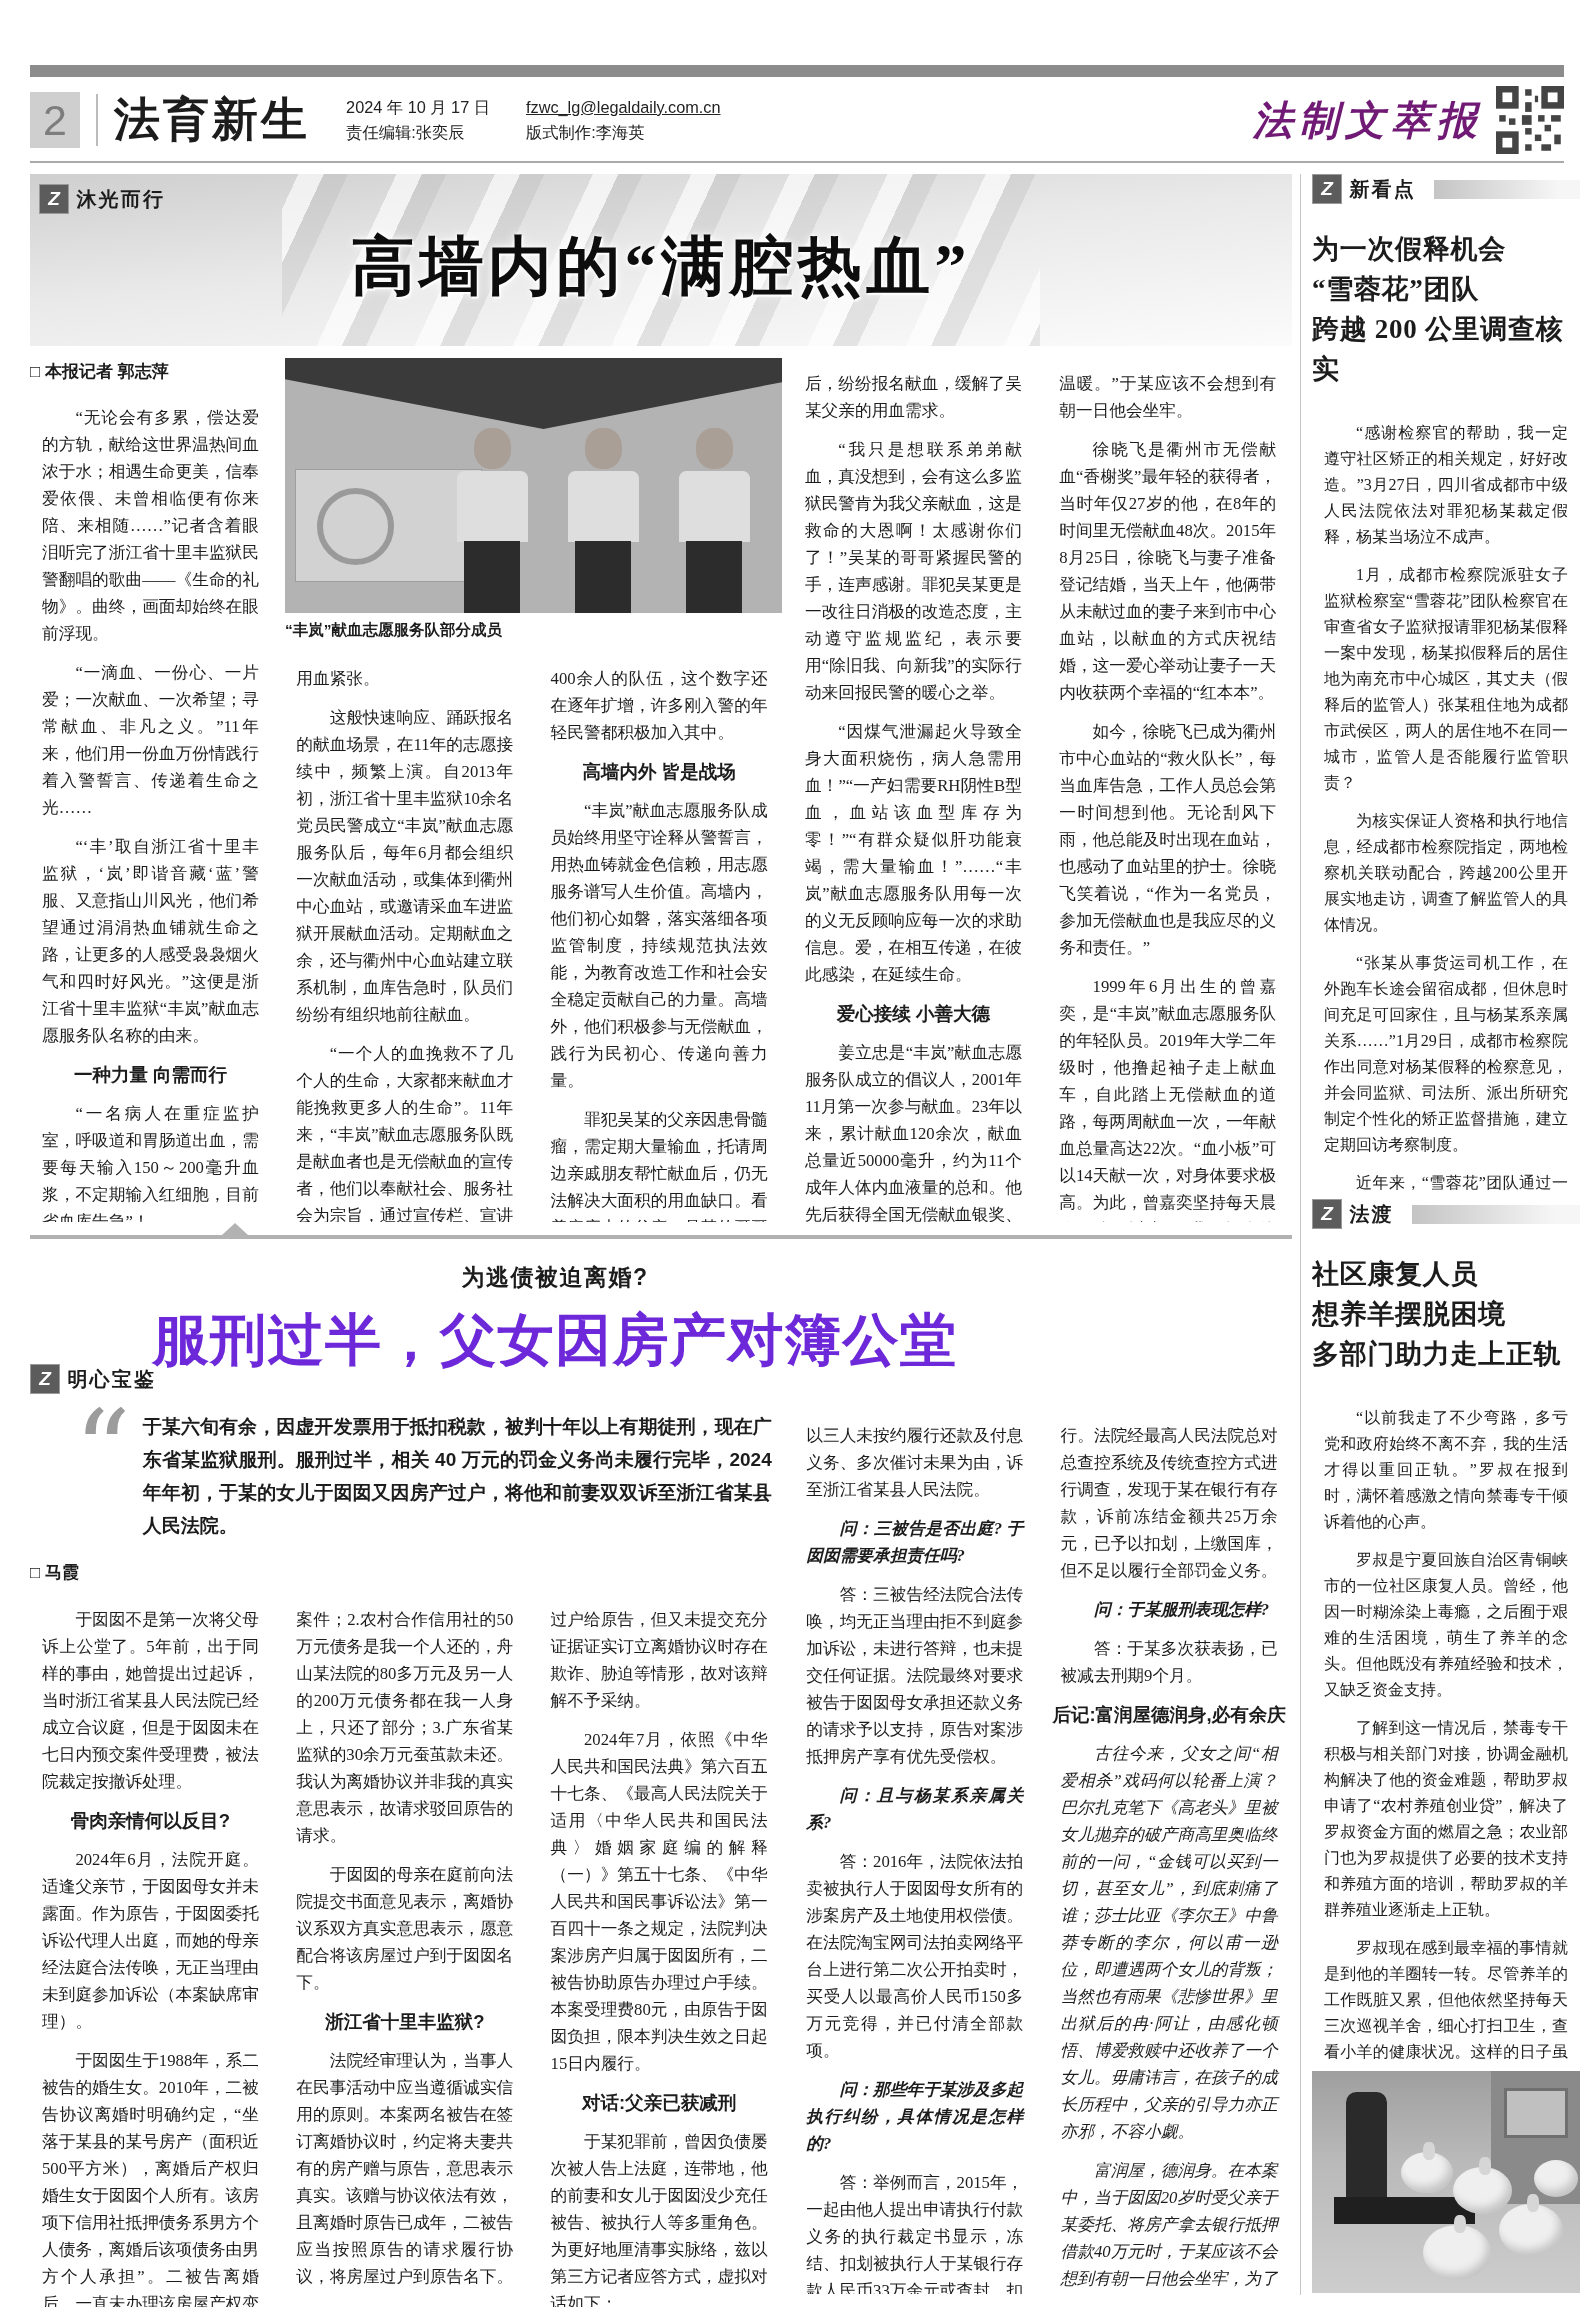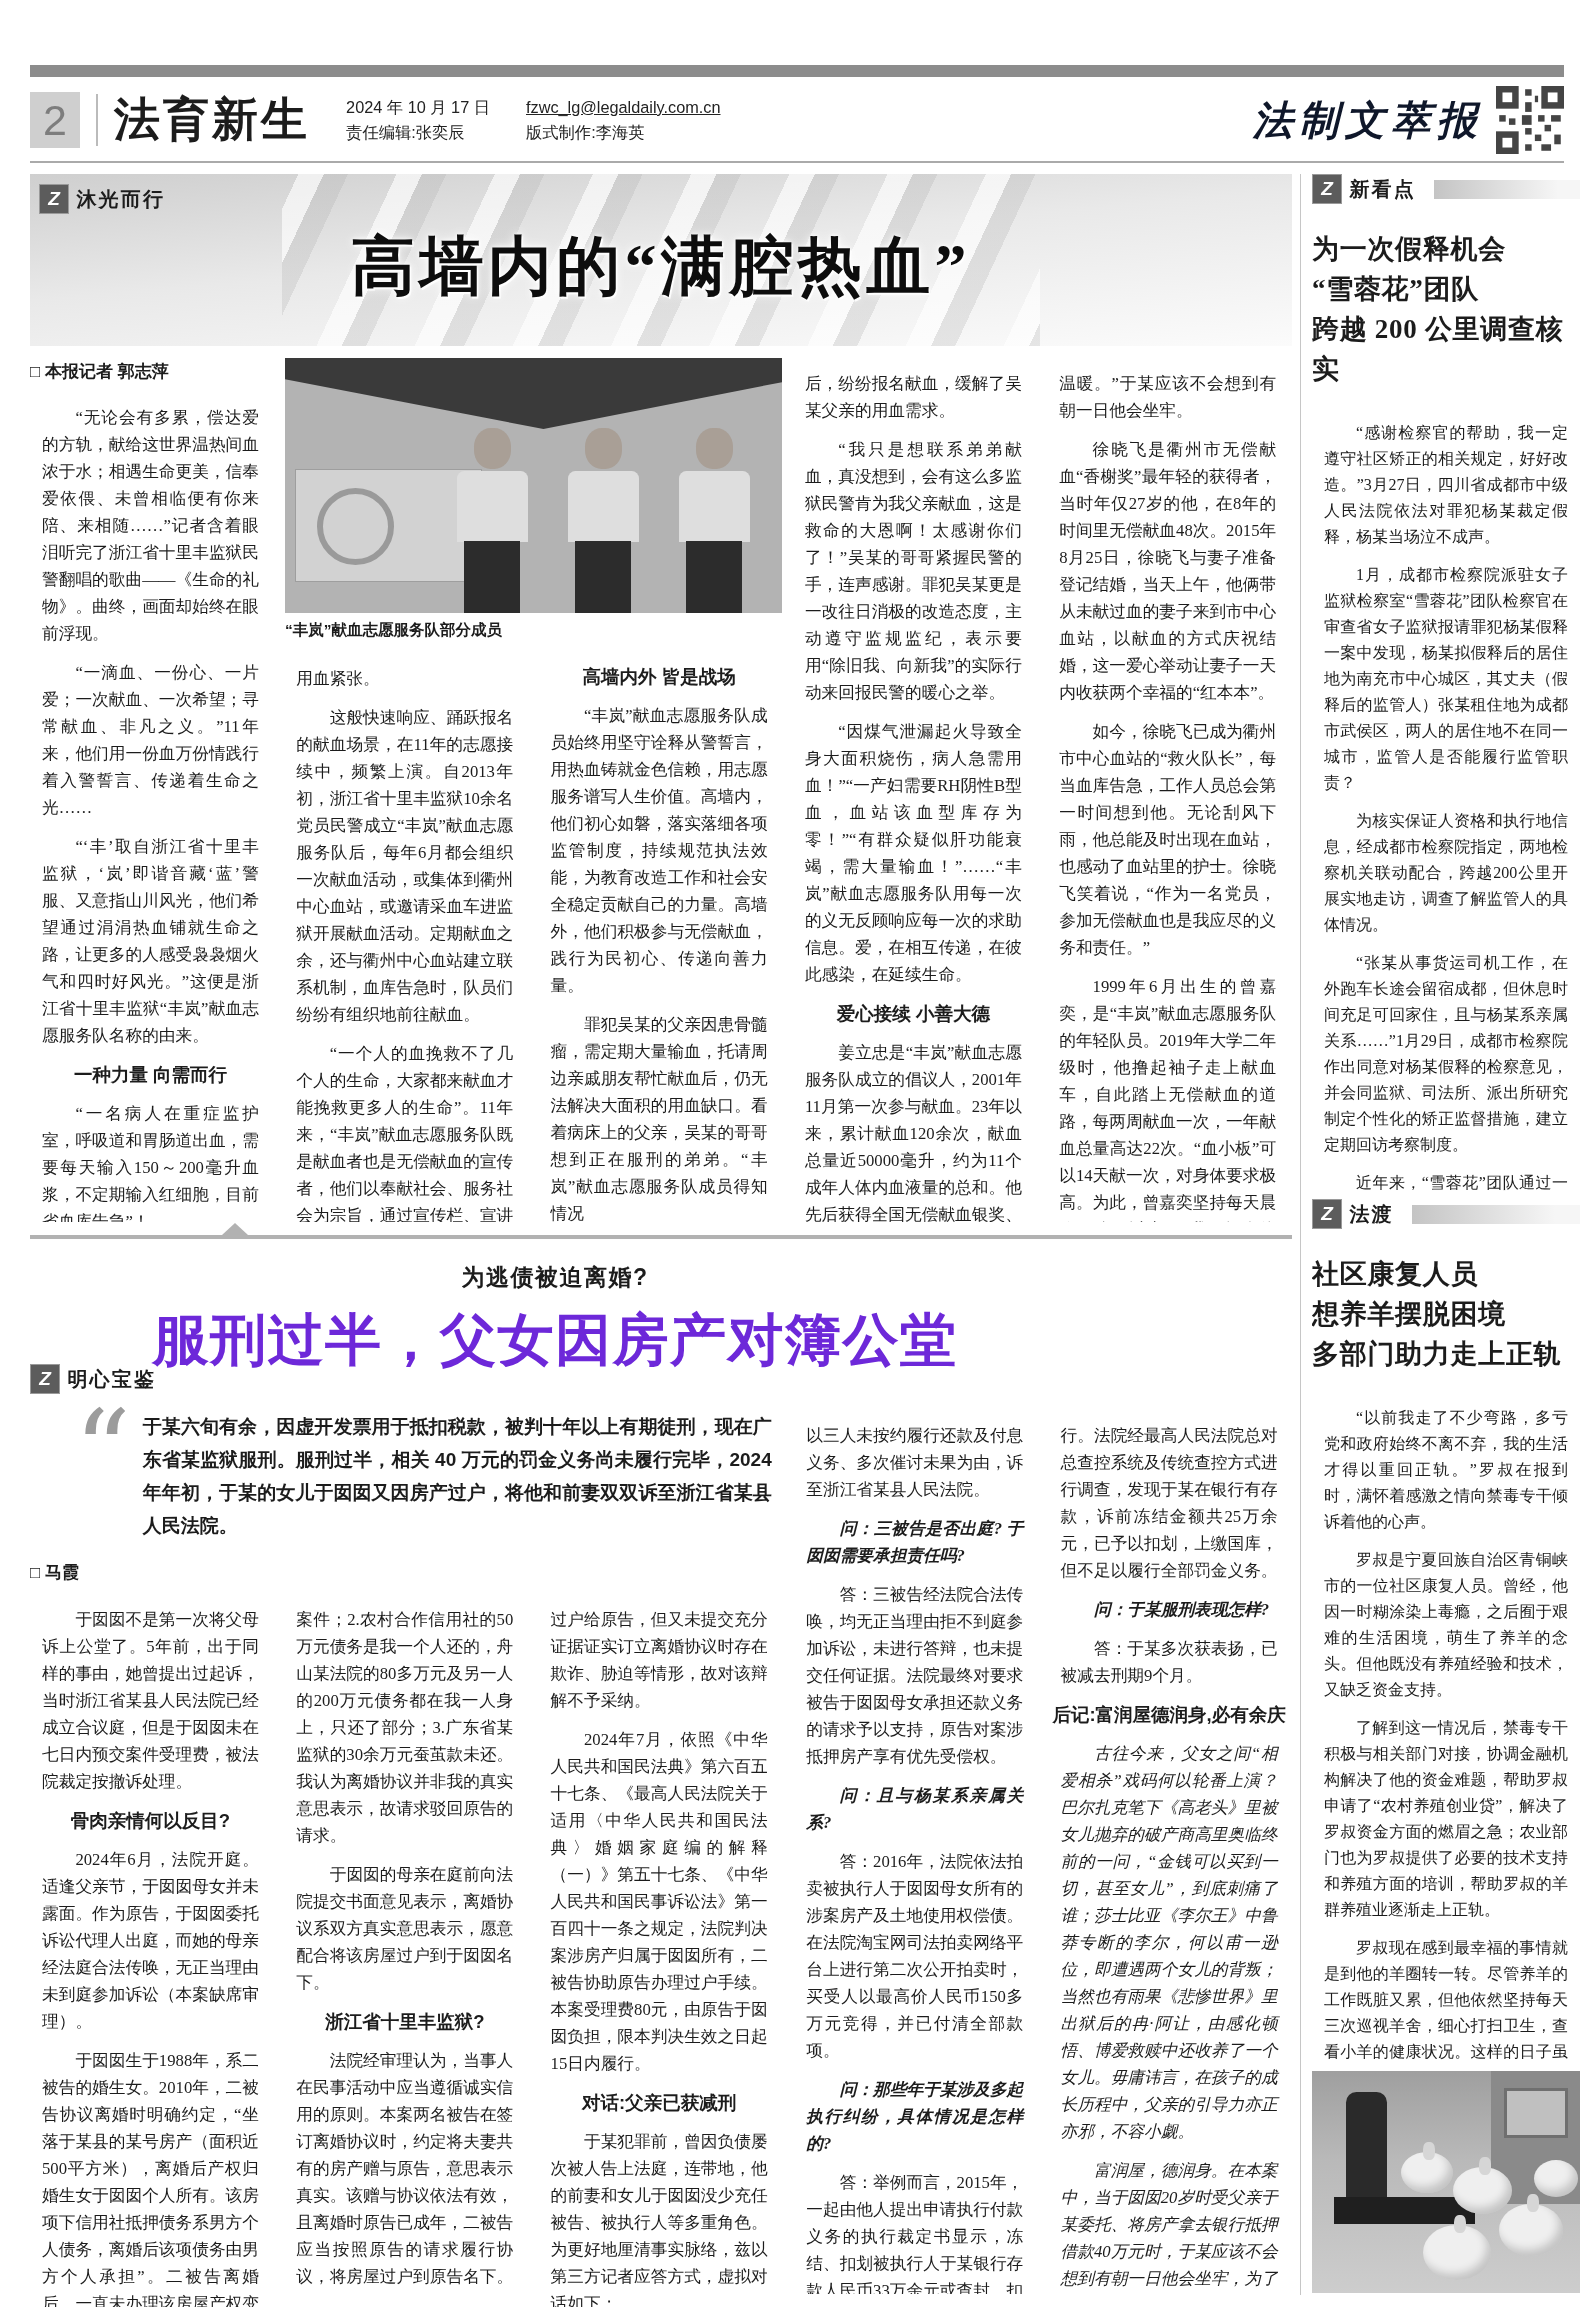--- a/index.html
+++ b/index.html
@@ -8,21 +8,21 @@
 
   
   .topbar{position:absolute;left:30px;top:65px;width:1534px;height:12px;background:#8c8c8c;}
   .header{position:absolute;left:30px;top:83px;width:1534px;height:74px;display:flex;align-items:center;}
   .pagenum{width:50px;height:56px;background:#cfcfcf;color:#7d7d7d;font-size:43px;
            display:flex;align-items:center;justify-content:center;font-family:"Liberation Sans",sans-serif;}
   .hdr-div{width:1.5px;height:52px;background:#bbb;margin:0 16.3px;}
   .secname{font-size:46px;font-weight:900;font-family:"Liberation Sans","DejaVu Sans",sans-serif;letter-spacing:3px;text-align:center;}
   .hdr-meta{margin-left:36px;font-size:16.3px;line-height:25px;font-family:"Liberation Sans",sans-serif;color:#222;}
   .hdr-meta .u{text-decoration:underline;}
-  .masthead{margin-left:auto;font-size:40px;font-weight:900;font-style:italic;color:#0f172a;
+  .masthead{margin-left:auto;font-size:40px;font-weight:900;font-style:italic;color:#701a75;
             font-family:"DejaVu Serif","Liberation Serif",serif;letter-spacing:6px;white-space:nowrap;}
   .qr{width:68px;height:68px;margin-left:13.3px;flex:0 0 auto;}
   .hdr-line{position:absolute;left:30px;top:161px;width:1534px;height:1.5px;background:#aaa;}
 
   
   .marker{display:flex;align-items:center;gap:7.4px;}
   .zicon{width:28px;height:28px;background:#5c5c5c;border:1.5px solid #9a9a9a;color:#fff;
          font:900 italic 19px "Liberation Sans",sans-serif;display:flex;align-items:center;justify-content:center;flex:0 0 auto;}
   .mlabel{font-size:20px;font-weight:bold;font-family:"Liberation Sans",sans-serif;letter-spacing:2.2px;white-space:nowrap;text-align:right;}
   .mbar{height:19px;flex:1;background:linear-gradient(90deg,#c4c4c4,#f6f6f6 85%);margin-left:10.4px;}
@@ -185,20 +185,21 @@
           <div class="it-h">一种力量  向需而行</div>
           <div class="it-p">“一名病人在重症监护室，呼吸道和胃肠道出血，需要每天输入150～200毫升血浆，不定期输入红细胞，目前省血库告急”！</div>
           <div class="it-p">时值除夕，千家万户阖家团聚、迎春纳福。浙江省十里丰监狱“丰岚”献血志愿服务队成员得知情况后，立刻从团圆饭桌上抽身赶赴血站。“我去！我就是这个血型的！”“我叫上家里人一起！”“刚值完班准备回家，那就先去血站”……最终，12名民警献血4200CC，缓解了</div>
         </div>
       <div class="mcol pad">
           <div class="it-pn">用血紧张。</div>
           <div class="it-p">这般快速响应、踊跃报名的献血场景，在11年的志愿接续中，频繁上演。自2013年初，浙江省十里丰监狱10余名党员民警成立“丰岚”献血志愿服务队后，每年6月都会组织一次献血活动，或集体到衢州中心血站，或邀请采血车进监狱开展献血活动。定期献血之余，还与衢州中心血站建立联系机制，血库告急时，队员们纷纷有组织地前往献血。</div>
           <div class="it-p">“一个人的血挽救不了几个人的生命，大家都来献血才能挽救更多人的生命”。11年来，“丰岚”献血志愿服务队既是献血者也是无偿献血的宣传者，他们以奉献社会、服务社会为宗旨，通过宣传栏、宣讲会、进学校、进社区等活动，传播无偿献血理念，不断提高人们对献血的认识和重视程度。目前，志愿服务队已壮大为</div>
         </div>
       <div class="mcol pad">
+          <div class="it-pn">400余人的队伍，这个数字还在逐年扩增，许多刚入警的年轻民警都积极加入其中。</div>
           <div class="it-h">高墙内外  皆是战场</div>
           <div class="it-p">“丰岚”献血志愿服务队成员始终用坚守诠释从警誓言，用热血铸就金色信赖，用志愿服务谱写人生价值。高墙内，他们初心如磐，落实落细各项监管制度，持续规范执法效能，为教育改造工作和社会安全稳定贡献自己的力量。高墙外，他们积极参与无偿献血，践行为民初心、传递向善力量。</div>
           <div class="it-p">罪犯吴某的父亲因患骨髓瘤，需定期大量输血，托请周边亲戚朋友帮忙献血后，仍无法解决大面积的用血缺口。看着病床上的父亲，吴某的哥哥想到正在服刑的弟弟。“丰岚”献血志愿服务队成员得知情况</div>
         </div>
       <div class="mcol">
           <div class="it-pn">后，纷纷报名献血，缓解了吴某父亲的用血需求。</div>
           <div class="it-p">“我只是想联系弟弟献血，真没想到，会有这么多监狱民警肯为我父亲献血，这是救命的大恩啊！太感谢你们了！”吴某的哥哥紧握民警的手，连声感谢。罪犯吴某更是一改往日消极的改造态度，主动遵守监规监纪，表示要用“除旧我、向新我”的实际行动来回报民警的暖心之举。</div>
           <div class="it-p">“因煤气泄漏起火导致全身大面积烧伤，病人急需用血！”“一产妇需要RH阴性B型血，血站该血型库存为零！”“有群众疑似肝功能衰竭，需大量输血！”……“丰岚”献血志愿服务队用每一次的义无反顾响应每一次的求助信息。爱，在相互传递，在彼此感染，在延续生命。</div>
           <div class="it-h">爱心接续  小善大德</div>
           <div class="it-p">姜立忠是“丰岚”献血志愿服务队成立的倡议人，2001年11月第一次参与献血。23年以来，累计献血120余次，献血总量近50000毫升，约为11个成年人体内血液量的总和。他先后获得全国无偿献血银奖、金奖和终身荣誉奖，浙江省无偿献血特别奉献奖等荣誉奖项。在他的影响下，女儿也走上无偿献血的道路。</div>

